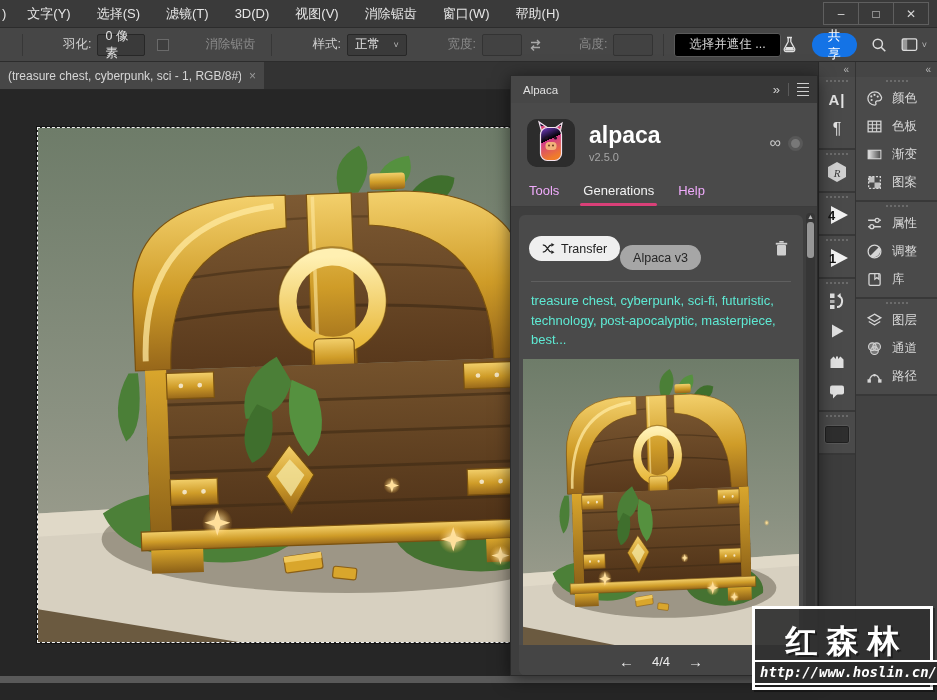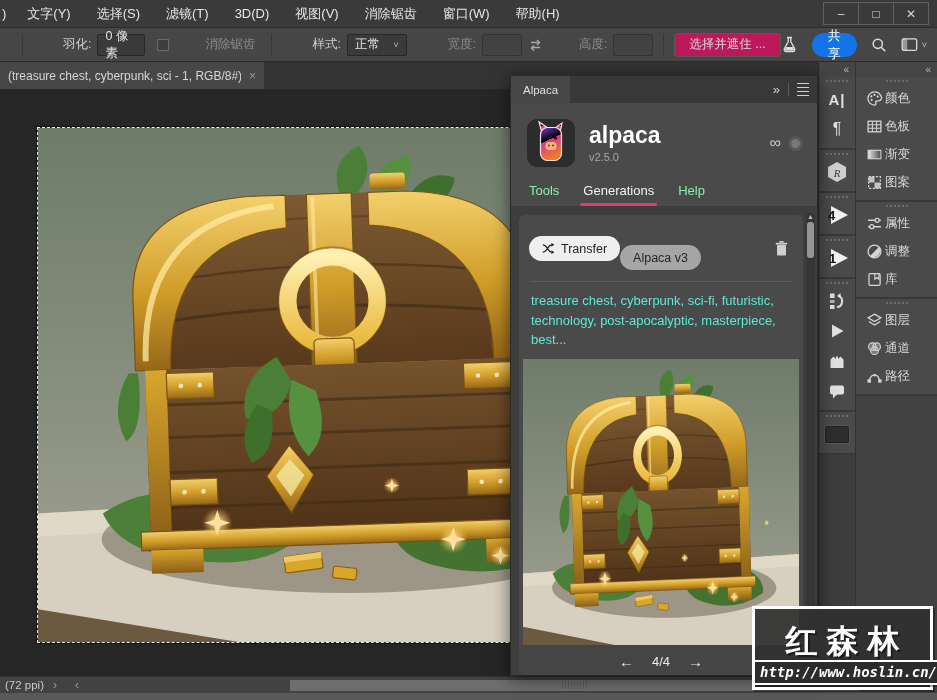--- a/index.html
+++ b/index.html
@@ -20,21 +20,21 @@
   .optionsbar { height:34px; background:#464646; border-bottom:1px solid #2c2c2c; display:flex; align-items:center; font-size:12.5px; color:#cfcfcf; padding-left:12px; }
   .ob-sep { width:1px; height:22px; background:#373737; margin:0 10px; flex:none; }
   .ob-label { margin-right:6px; white-space:nowrap;margin-left:30px; }
   .ob-label.dim, .dim { color:#8b8b8b; }
   .ob-input { width:64px; height:22px; background:#3a3a3a; border:1px solid #272727; border-radius:2px; padding:0 7px; display:flex; align-items:center; font-size:12.5px; color:#e2e2e2; }
   .ob-input.empty { width:52px; background:#424242; border-color:#333; }
   .ob-check { width:12px; height:12px; border:1px solid #6a6a6a; background:#3e3e3e; margin-right:6px; flex:none; }
   .ob-select { width:82px; height:22px; background:#3a3a3a; border:1px solid #272727; border-radius:2px; padding:0 7px; display:flex; align-items:center; justify-content:space-between; color:#e2e2e2; }
   .ob-select .chev { font-size:9px; color:#bdbdbd; }
   .swap-icon { margin:0 6px; color:#9f9f9f; }
-  .ob-button { height:24px; padding:0 14px; background:#be185d; border:1px solid #5a5a5a; border-radius:3px; display:flex; align-items:center; font-size:12.5px; color:#dadada; white-space:nowrap; }
+  .ob-button { height:24px; padding:0 14px; background:#000000; border:1px solid #5a5a5a; border-radius:3px; display:flex; align-items:center; font-size:12.5px; color:#dadada; white-space:nowrap; }
   .ob-right { display:flex; align-items:center; margin-left:auto; padding-right:10px; gap:14px; }
   .share-btn { height:24px; padding:0 16px; border-radius:13px; background:#1473e6; color:#fff; font-size:13px; display:flex; align-items:center; }
   .ws-wrap { display:flex; align-items:center; gap:4px; }
   .ws-chev { font-size:9px; color:#bdbdbd; }
   
   .content { position:relative; display:flex; height:614px; }
   .main-col { flex:1; display:flex; flex-direction:column; min-width:0; }
   .doc-tabbar { height:28px; background:#333333; display:flex; border-bottom:1px solid #282828; }
   .doc-tab { width:264px; background:#474747; display:flex; align-items:center; padding:0 8px; font-size:12px; color:#d6d6d6; }
   .doc-tab .title { white-space:nowrap; overflow:hidden; }
@@ -47,21 +47,21 @@
   .sidebar { width:119px; background:#3f3f3f; border-left:1px solid #2b2b2b; display:flex; }
   .side-colA { width:37px; border-right:1px solid #333; display:flex; flex-direction:column; background:#404040; }
   .side-colB { flex:1; display:flex; flex-direction:column; background:#454545; }
   .col-head { height:15px; display:flex; justify-content:flex-end; align-items:center; padding-right:6px; font-size:10px; color:#b5b5b5; background:#454545; flex:none; }
   .grip { height:7px; display:flex; justify-content:center; align-items:center; flex:none; }
   .grip i { width:24px; height:4px; background-image:radial-gradient(#6b6b6b 1px, transparent 1.2px); background-size:4px 4px; }
   .tile-group { background:#4a4a4a; border-bottom:2px solid #383838; padding-bottom:4px; }
   .icon-cell { height:30px; display:flex; align-items:center; justify-content:center; color:#e3e3e3; }
   .icon-cell .glyph-a { font-size:15px; font-weight:bold; letter-spacing:1px; }
   .icon-cell .glyph-p { font-size:16px; }
-  .panel-row { height:28px; display:flex; align-items:center; gap:2px; padding-left:10px; }
+  .panel-row { height:28px; display:flex; align-items:center; gap:9px; padding-left:10px; }
   .panel-row .plabel { font-size:12.5px; color:#dadada; }
   .picon { width:17px; height:17px; flex:none; }
   .colB-fill { flex:1; background:#424242; }
   .colA-fill { flex:1; background:#3d3d3d; }
   .swatch-tile { width:26px; height:19px; background:#2e2e2e; border:1px solid #585858; border-radius:3px; box-shadow:inset 0 0 0 1px #1f1f1f; }
   
   .alpaca { position:absolute; left:510px; top:13px; width:308px; height:601px; z-index:10; display:flex; flex-direction:column; box-shadow:0 3px 16px rgba(0,0,0,.55); border:1px solid #2a2a2a; }
   .alp-tabbar { height:27px; background:#383838; display:flex; align-items:center; flex:none; }
   .alp-tab { height:100%; padding:0 12px; background:#474747; display:flex; align-items:center; font-size:11.5px; color:#e0e0e0; }
   .alp-tabbar .spacer { flex:1; }
@@ -72,21 +72,21 @@
   .alp-body { flex:1; background:#4a4a4a; display:flex; flex-direction:column; min-height:0; }
   .alp-header { display:flex; align-items:center; padding:16px 14px 10px 16px; flex:none; }
   .alp-logo { width:48px; height:48px; border-radius:10px; background:#2c2c2c; overflow:hidden; flex:none; }
   .alp-title-wrap { margin-left:14px; }
   .alp-name { font-size:23px; font-weight:bold; color:#fff; line-height:1.05; }
   .alp-ver { font-size:11px; color:#a5a5a5; margin-top:3px; }
   .alp-head-right { margin-left:auto; display:flex; align-items:center; gap:7px; }
   .alp-inf { font-size:16px; color:#c8c8c8; }
   .alp-dot { width:15px; height:15px; border-radius:50%; background:#787878; border:3px solid #585858; }
   .alp-tabs { display:flex; gap:24px; padding:0 18px; border-bottom:1px solid #3c3c3c; flex:none; }
-  .alp-tabitem { font-size:13px; color:#86efac; padding:6px 0 8px; position:relative; }
+  .alp-tabitem { font-size:13px; color:#f0abfc; padding:6px 0 8px; position:relative; }
   .alp-tabitem.active { color:#f2f2f2; }
   .alp-tabitem.active::after { content:""; position:absolute; left:-3px; right:-3px; bottom:0; height:3px; background:#d94078; border-radius:2px; }
   .alp-content { flex:1; background:#3e3e3e; position:relative; padding:8px 14px 0 8px; min-height:0; }
   .alp-card { background:#4a4a4a; border-radius:6px; padding:12px 10px 0; height:100%; display:flex; flex-direction:column; overflow:hidden; }
   .pill-row { display:flex; align-items:center; flex:none; }
   .pill { height:25px; border-radius:13px; display:flex; align-items:center; gap:6px; padding:0 13px; font-size:12.5px; }
   .pill.transfer { background:#efefef; color:#222; }
   .pill.model { background:#a6a6a6; color:#262626;margin-top:18px; }
   .trash { margin-left:auto; margin-right:4px; }
   .card-div { height:1px; background:#5f5f5f; margin:11px 2px 9px; flex:none; }
@@ -602,28 +602,20 @@
           </div>
           <div class="vscroll">
             <span class="chevup">▲</span>
             <span class="thumb"></span>
           </div>
         </div>
       </div>
     </div>
   </div>
 
-  <div class="statusbar">
-    <span>(72 ppi)</span>
-    <span class="chev">›</span>
-    <span class="chev">‹</span>
-    <span class="hthumb">
-        <i></i>
-      </span>
-  </div>
   <div class="bottomstrip"></div>
 
   <div class="watermark">
     <div class="wm-outer">
       <div class="wm-title">红森林</div>
     </div>
     <div class="wm-url-box">http://www.hoslin.cn/</div>
   </div>
 
 </div>

